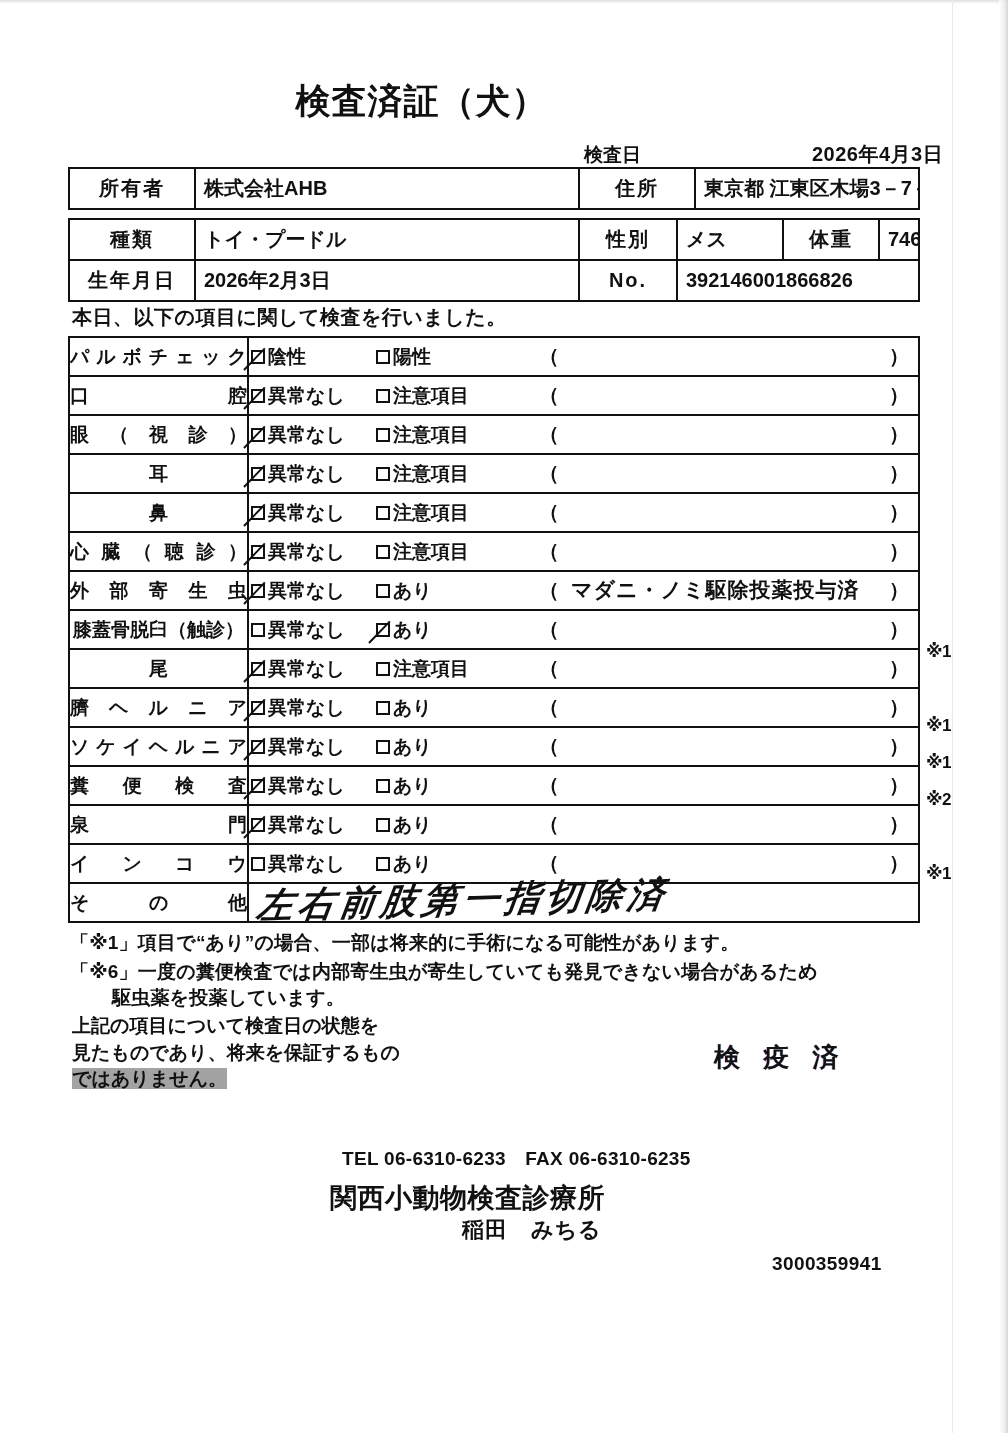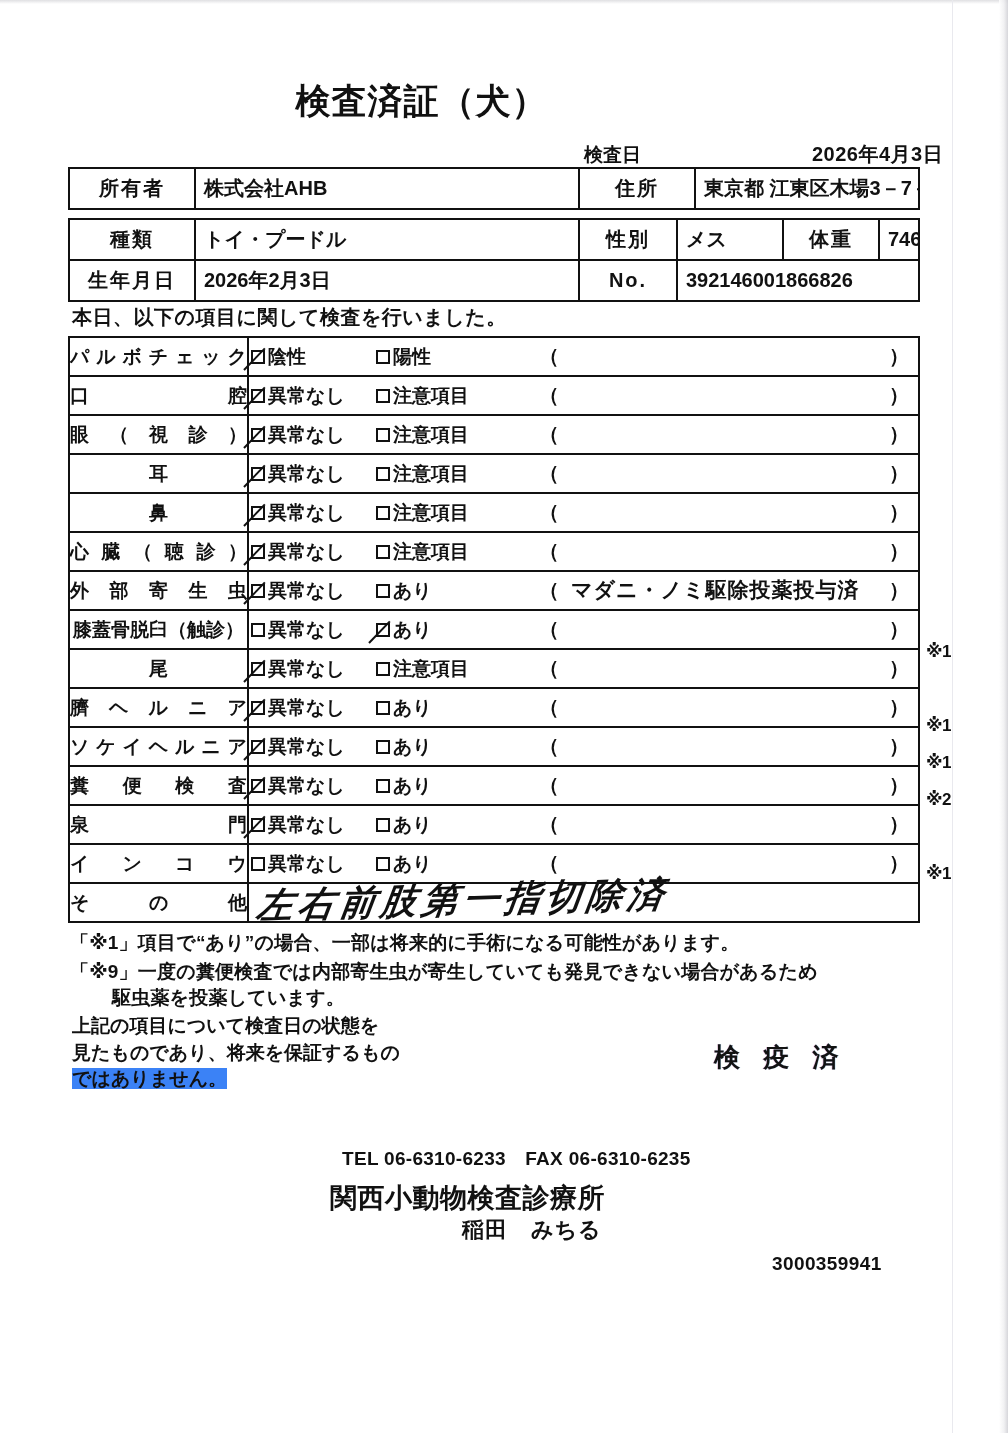--- a/index.html
+++ b/index.html
@@ -79,21 +79,21 @@
   
   .fn{position:absolute;font-size:19px;font-weight:bold;letter-spacing:.2px;white-space:nowrap;}
   #fn1{left:70px;top:930px;}
   #fn2a{left:70px;top:959px;}
   #fn2b{left:112px;top:985px;}
 
   .disc{position:absolute;font-size:19px;font-weight:bold;white-space:nowrap;}
   #disc1{left:72px;top:1013px;}
   #disc2{left:72px;top:1040px;}
   #disc3{left:72px;top:1066px;}
-  .hl{background:#3b82f6;margin-top:28px;}
+  .hl{background:#a3a3a3;margin-top:28px;}
 
   .stamp{
     position:absolute;left:714px;top:1040px;
     font-size:26px;font-weight:bold;letter-spacing:8px;
     color:#121212;white-space:nowrap;
     text-shadow:0.6px 0 rgba(0,120,190,.30), -0.6px 0.4px rgba(190,0,140,.22);
   }
 
   .addr{position:absolute;left:335px;top:1090px;font-size:19px;font-weight:bold;white-space:nowrap;letter-spacing:.3px;}
   .tel{position:absolute;left:342px;top:1130px;font-size:19px;font-weight:bold;white-space:nowrap;letter-spacing:.3px;margin-top:16px;}
@@ -218,21 +218,21 @@
       <div class="mark" style="top: 641px;">※1</div>
       <div class="mark" style="top: 715px;">※1</div>
       <div class="mark" style="top: 752px;">※1</div>
       <div class="mark" style="top: 789px;">※2</div>
       <div class="mark" style="top: 863px;">※1</div>
     </div>
 
   <div class="handwriting">左右前肢第一指切除済</div>
 
   <div class="fn" id="fn1">「※1」項目で“あり”の場合、一部は将来的に手術になる可能性があります。</div>
-  <div class="fn" id="fn2a">「※9」一度の糞便検査では内部寄生虫が寄生していても発見できない場合があるため</div>
+  <div class="fn" id="fn2a">「※6」一度の糞便検査では内部寄生虫が寄生していても発見できない場合があるため</div>
   <div class="fn" id="fn2b">駆虫薬を投薬しています。</div>
 
   <div class="disc" id="disc1">上記の項目について検査日の状態を</div>
   <div class="disc" id="disc2">見たものであり、将来を保証するもの</div>
   <div class="disc" id="disc3"><span class="hl">ではありません。</span></div>
 
   <div class="stamp">検 疫 済</div>
 
   <div class="tel">TEL 06-6310-6233　FAX 06-6310-6235</div>
   <div class="clinic">関西小動物検査診療所</div>

